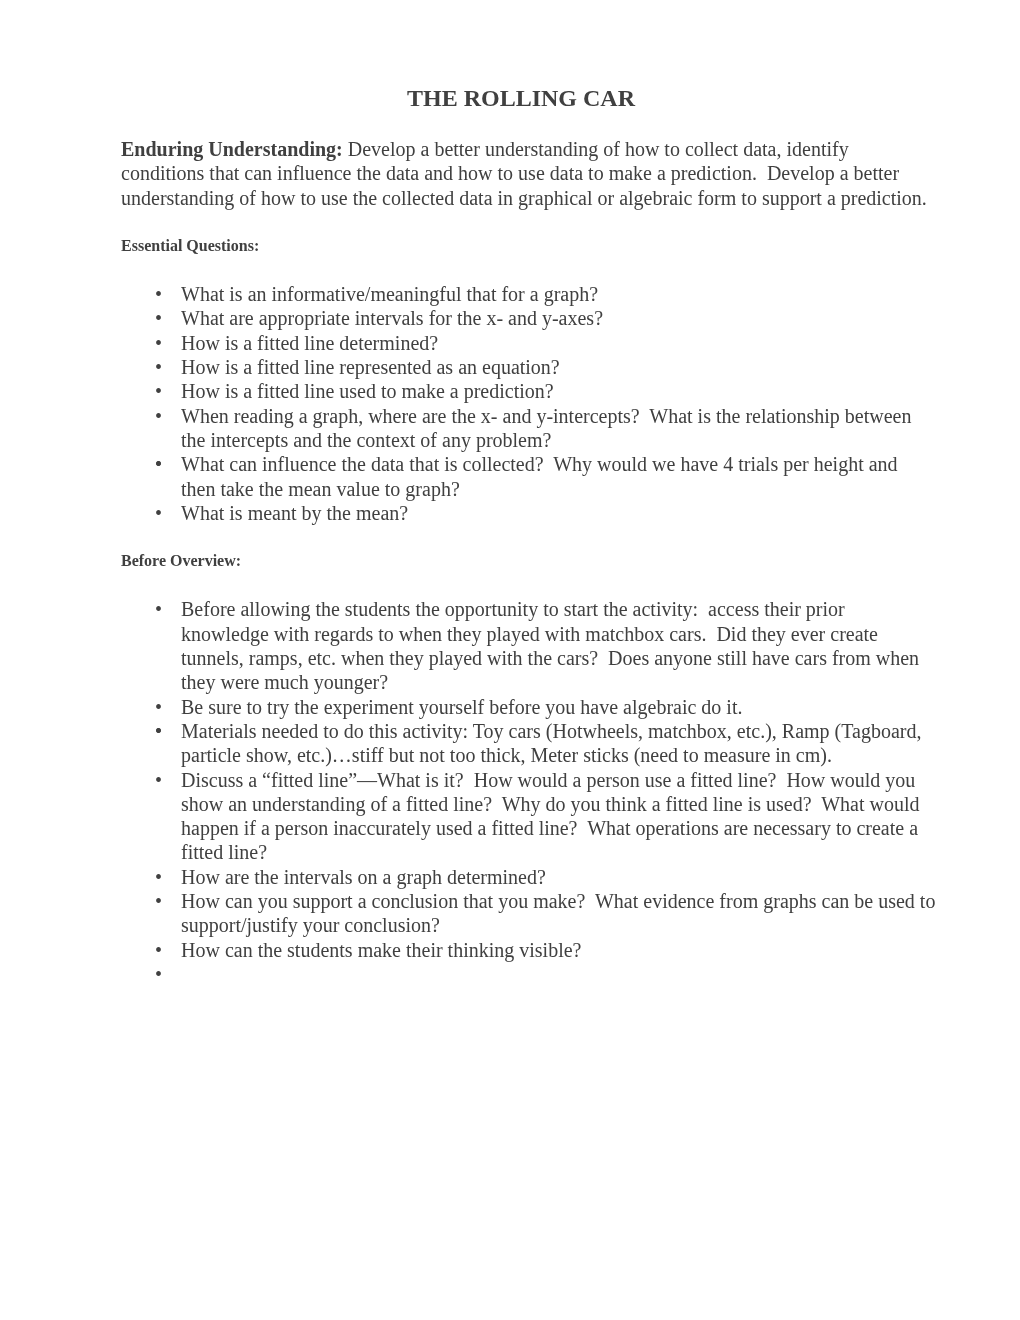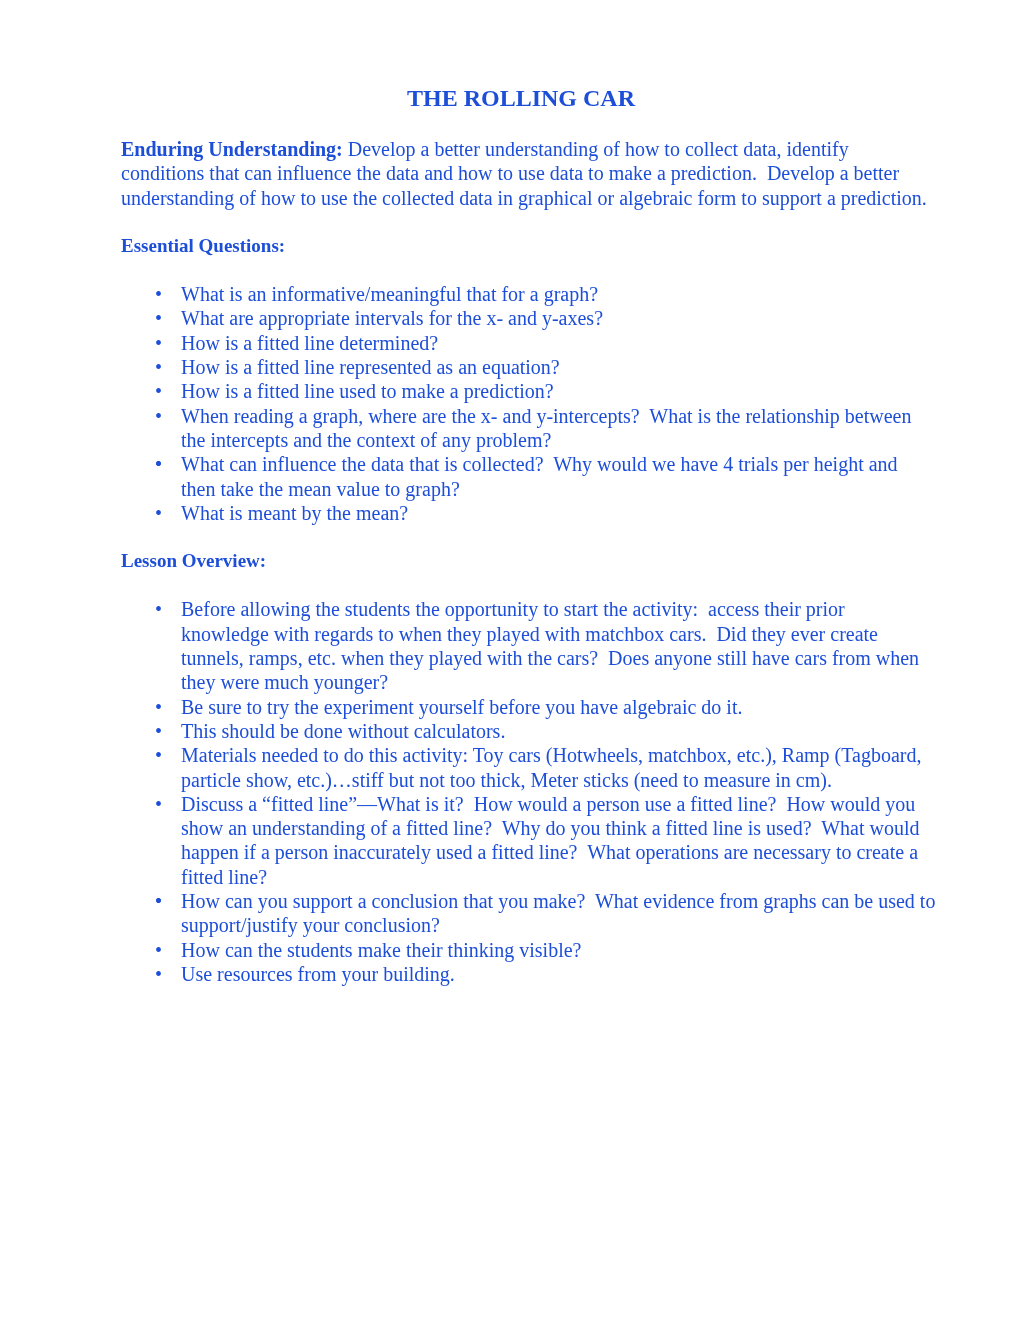--- a/index.html
+++ b/index.html
@@ -5,40 +5,40 @@
   html, body { margin: 0; padding: 0; }
   body { background: #ffffff; }
   .page {
     position: relative;
     width: 1020px;
     height: 1320px;
     background: #ffffff;
     overflow: hidden;
     box-sizing: border-box;
     padding: 84px 40px 0 121px;
-    color: #1d4ed8;
+    color: #404040;
     font-family: "Liberation Serif", "DejaVu Serif", serif;
     font-size: 20px;
     line-height: 24.3px;
   }
   .title {
     width: 800px;
     margin: 0 0 25px 0;
     font-size: 24px;
     line-height: 28px;
     font-weight: bold;
     text-align: center;
   }
   .lead {
     margin: 11px 0 24px 0;
     white-space: pre-wrap;
     width: 810px;
   }
   .section-heading {
-    font-size: 19px;
+    font-size: 16px;
     line-height: 24.3px;
     font-weight: bold;
     margin: 0 0 24px 0;
   }
   ul.doc-list {
     list-style: none;
     margin: 0 0 24px 0;
     padding: 0;
   }
   ul.doc-list li {
@@ -74,35 +74,35 @@
     <li><span class="bullet">•</span><span class="li-text">How is a fitted line represented as an equation?</span></li>
     <li><span class="bullet">•</span><span class="li-text">How is a fitted line used to make a prediction?</span></li>
     <li><span class="bullet">•</span><span class="li-text">When reading a graph, where are the x- and y-intercepts?  What is the relationship between
 the intercepts and the context of any problem?</span></li>
     <li><span class="bullet">•</span></li>
     <li><span class="bullet">•</span><span class="li-text">What can influence the data that is collected?  Why would we have 4 trials per height and
 then take the mean value to graph?</span></li>
     <li><span class="bullet">•</span><span class="li-text">What is meant by the mean?</span></li>
   </ul>
 
-  <h2 class="section-heading">Lesson Overview:</h2>
+  <h2 class="section-heading">Before Overview:</h2>
 
   <ul class="doc-list">
     <li><span class="bullet">•</span><span class="li-text">Before allowing the students the opportunity to start the activity:  access their prior
 knowledge with regards to when they played with matchbox cars.  Did they ever create
 tunnels, ramps, etc. when they played with the cars?  Does anyone still have cars from when
 they were much younger?</span></li>
     <li><span class="bullet">•</span><span class="li-text">Be sure to try the experiment yourself before you have algebraic do it.</span></li>
-    <li><span class="bullet">•</span><span class="li-text">This should be done without calculators.</span></li>
+    <li><span class="bullet">•</span></li>
     <li><span class="bullet">•</span><span class="li-text">Materials needed to do this activity: Toy cars (Hotwheels, matchbox, etc.), Ramp (Tagboard,
 particle show, etc.)…stiff but not too thick, Meter sticks (need to measure in cm).</span></li>
     <li><span class="bullet">•</span><span class="li-text">Discuss a “fitted line”—What is it?  How would a person use a fitted line?  How would you
 show an understanding of a fitted line?  Why do you think a fitted line is used?  What would
 happen if a person inaccurately used a fitted line?  What operations are necessary to create a
 fitted line?</span></li>
-    <li><span class="bullet">•</span></li>
+    <li><span class="bullet">•</span><span class="li-text">How are the intervals on a graph determined?</span></li>
     <li><span class="bullet">•</span><span class="li-text">How can you support a conclusion that you make?  What evidence from graphs can be used to
 support/justify your conclusion?</span></li>
     <li><span class="bullet">•</span><span class="li-text">How can the students make their thinking visible?</span></li>
-    <li><span class="bullet">•</span><span class="li-text">Use resources from your building.</span></li>
+    <li><span class="bullet">•</span></li>
   </ul>
 
 </div>
 
 </body></html>

